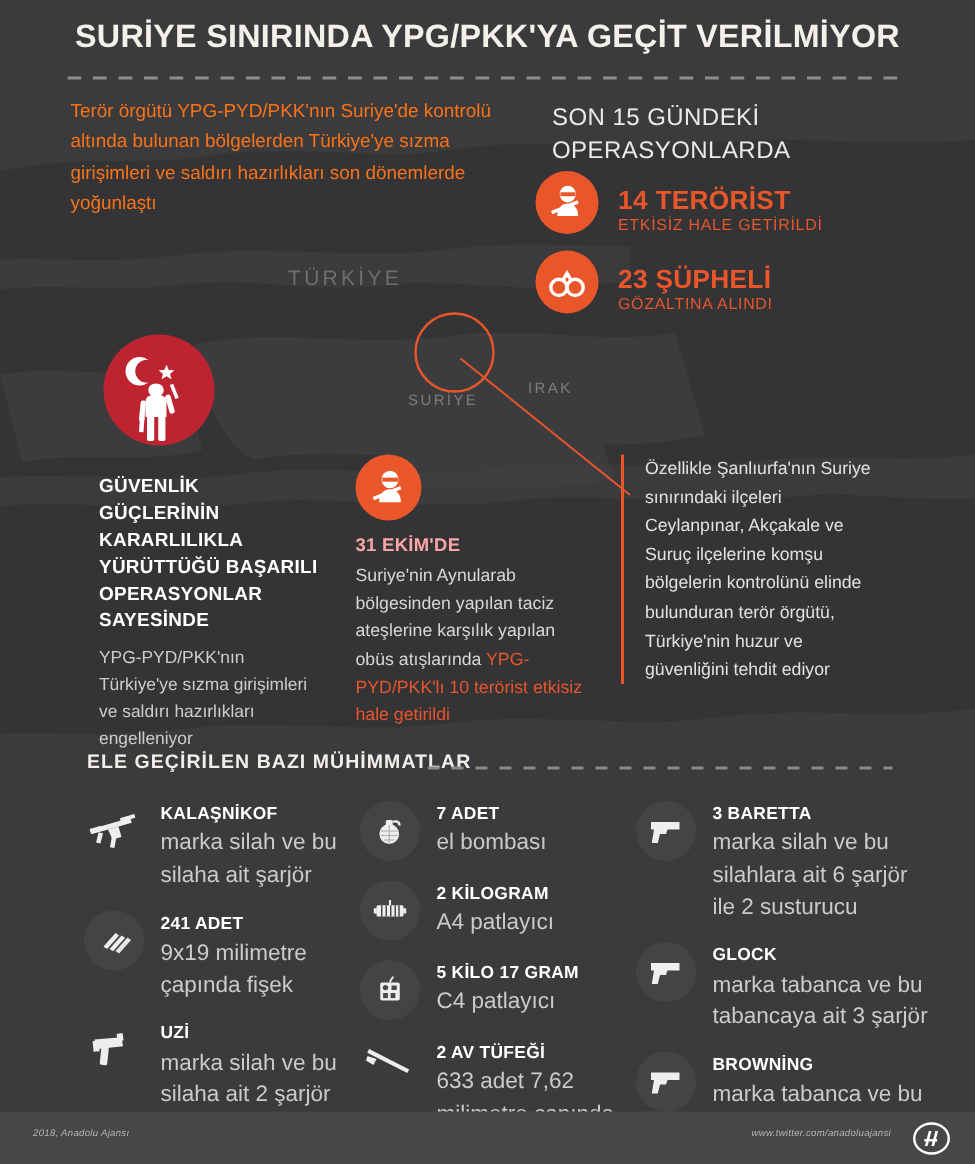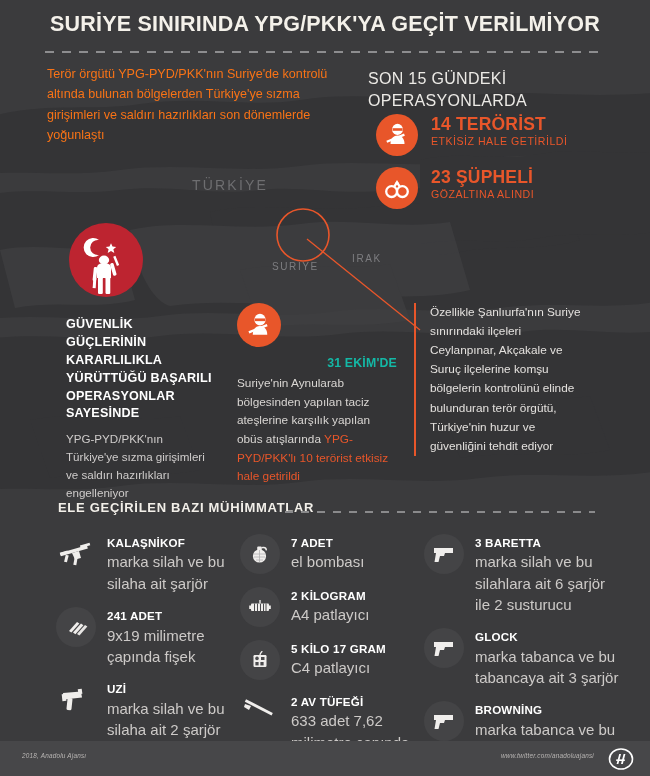--- a/index.html
+++ b/index.html
@@ -38,21 +38,21 @@
   
   .intro{
     position:absolute;left:47px;top:64px;width:300px;
     font-size:12.6px;line-height:1.62;color:#f97316;
   }
   .ops-head{
     position:absolute;left:368px;top:68px;width:250px;
     font-size:16px;line-height:1.35;color:#eceae6;letter-spacing:.3px;
   }
 
-  .stat{position:absolute;left:376px;display:flex;align-items:flex-start;gap:13px;}
+  .stat{position:absolute;left:357px;display:flex;align-items:flex-end;gap:13px;}
   .stat.s1{top:114px;}
   .stat.s2{top:167px;}
   .stat .circ{
     width:42px;height:42px;border-radius:50%;
     background:#e8562a;display:flex;align-items:center;justify-content:center;flex:0 0 auto;
   }
   .stat .big{font-size:17.5px;font-weight:bold;color:#e8562a;letter-spacing:.2px;line-height:1.15;}
   .stat .sub{font-size:10.6px;color:#e8562a;letter-spacing:.5px;margin-top:1px;}
 
   
@@ -66,21 +66,21 @@
     font-size:12.6px;font-weight:bold;line-height:1.42;color:#ffffff;letter-spacing:.2px;
   }
   .leftcol .bd{
     margin-top:7px;font-size:11.6px;line-height:1.55;color:#cfcccb;
   }
 
   
   .midbadge{position:absolute;left:237px;top:303px;width:44px;height:44px;border-radius:50%;
     background:#e8562a;display:flex;align-items:center;justify-content:center;}
   .midcol{position:absolute;left:237px;top:356px;width:160px;}
-  .midcol .hd{font-size:12.3px;font-weight:bold;color:#14b8a6;letter-spacing:.2px;text-align:right;}
+  .midcol .hd{font-size:12.3px;font-weight:bold;color:#fca5a5;letter-spacing:.2px;}
   .midcol .bd{margin-top:4px;font-size:11.8px;line-height:1.58;color:#d9d6d3;}
   .midcol .hl{color:#e8562a;}
 
   
   .rightcol{
     position:absolute;left:414px;top:303px;width:160px;
     padding-left:14px;border-left:2px solid #e8562a;
     font-size:11.8px;line-height:1.62;color:#e4e1de;
   }
 

